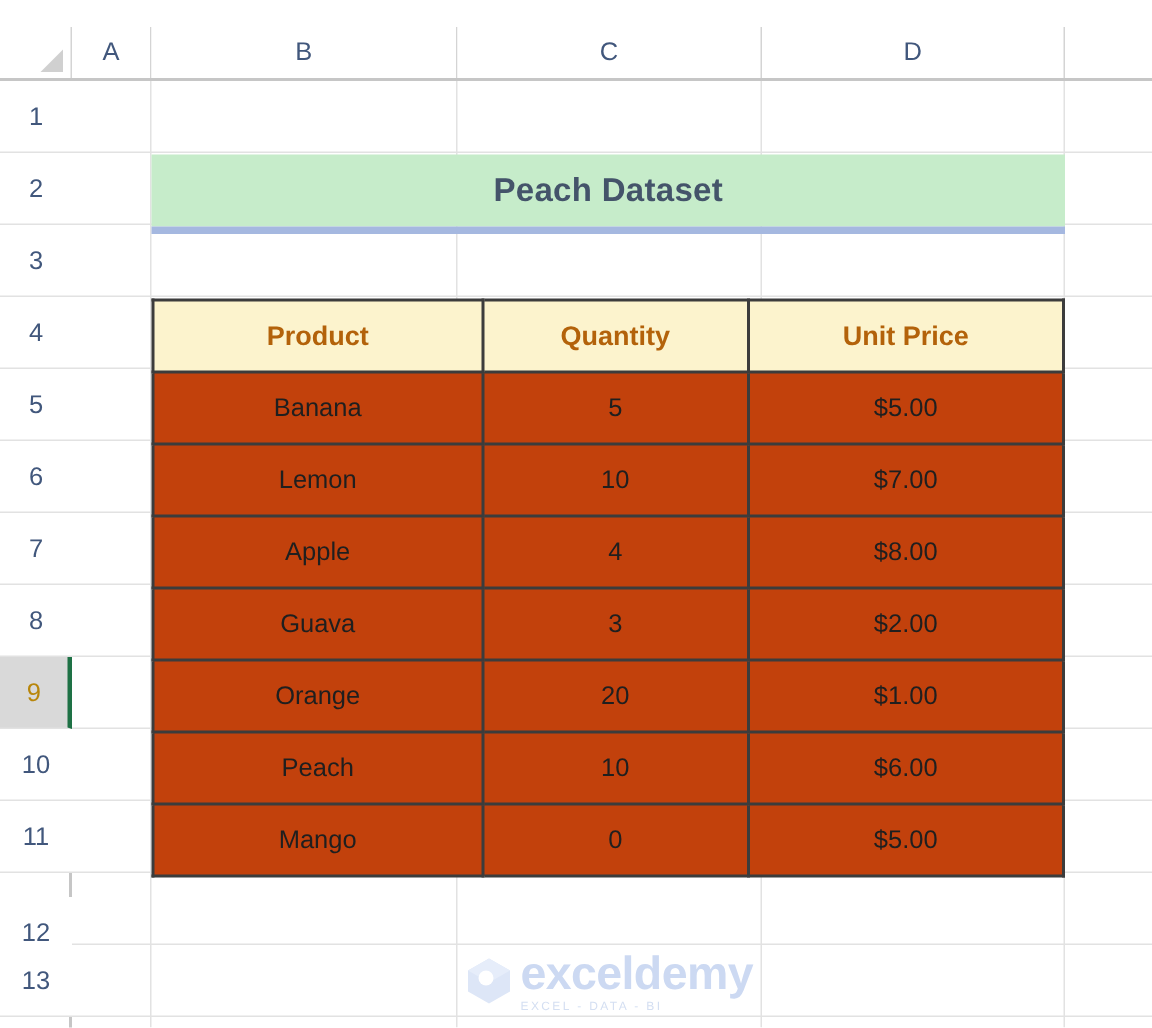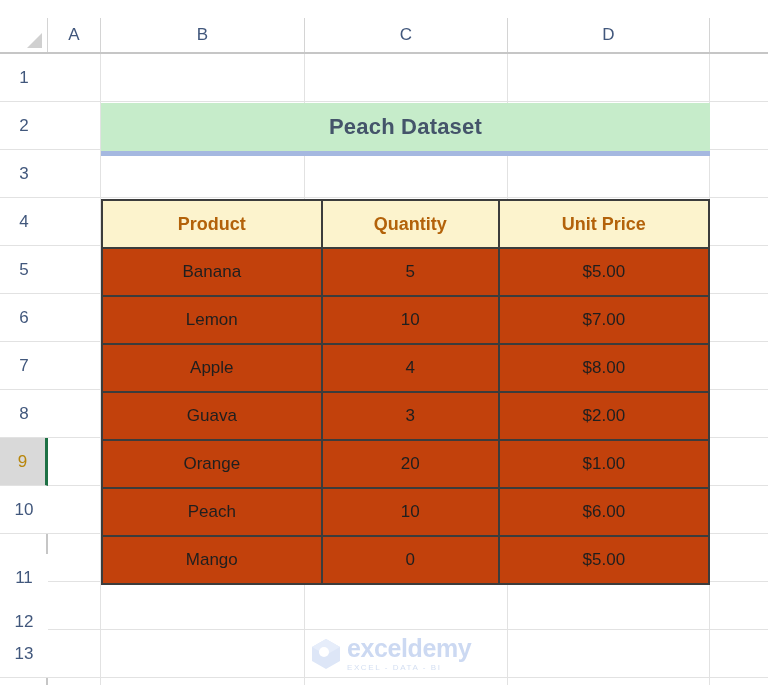--- a/index.html
+++ b/index.html
@@ -203,21 +203,21 @@
     flex: 0 0 auto;
     margin-right: 6px;
   }
   #wm-textblock {
     display: flex;
     flex-direction: column;
     justify-content: center;
     line-height: 1;
   }
   #wm-name {
-    font-size: 25px;
+    font-size: 31px;
     font-weight: bold;
     color: #ccd9f2;
     letter-spacing: -0.4px;
   }
   #wm-tagline {
     font-size: 8px;
     color: #d4dff2;
     letter-spacing: 1.6px;
     margin-top: 3px;
   }
@@ -262,21 +262,21 @@
       </div>
     <div class="row-head" style="top:336px; height:48px; line-height:48px;">
         <span>8</span>
       </div>
     <div class="row-head selected" style="top:384px; height:48px; line-height:48px;">
         <span>9</span>
       </div>
     <div class="row-head" style="top:432px; height:48px; line-height:48px;">
         <span>10</span>
       </div>
-    <div class="row-head" style="top:500px; height:48px; line-height:48px;">
+    <div class="row-head" style="top:480px; height:48px; line-height:48px;">
         <span>11</span>
       </div>
     <div class="row-head" style="top:544px; height:48px; line-height:48px;">
         <span>12</span>
       </div>
     <div class="row-head" style="top:576px; height:48px; line-height:48px;">
         <span>13</span>
       </div>
   </div>
 

